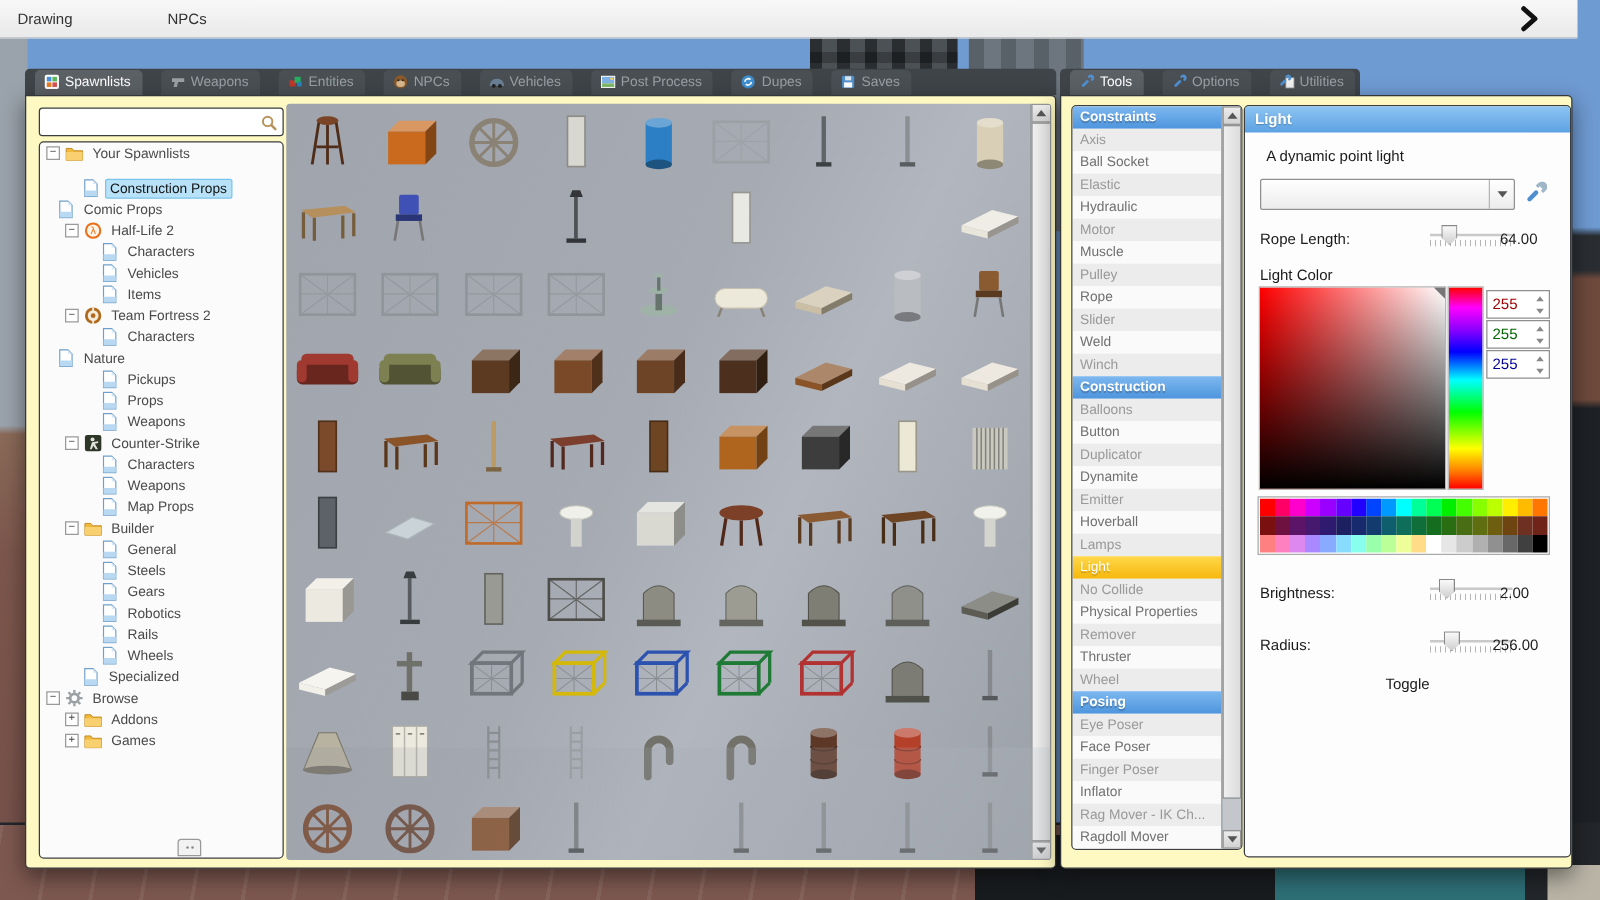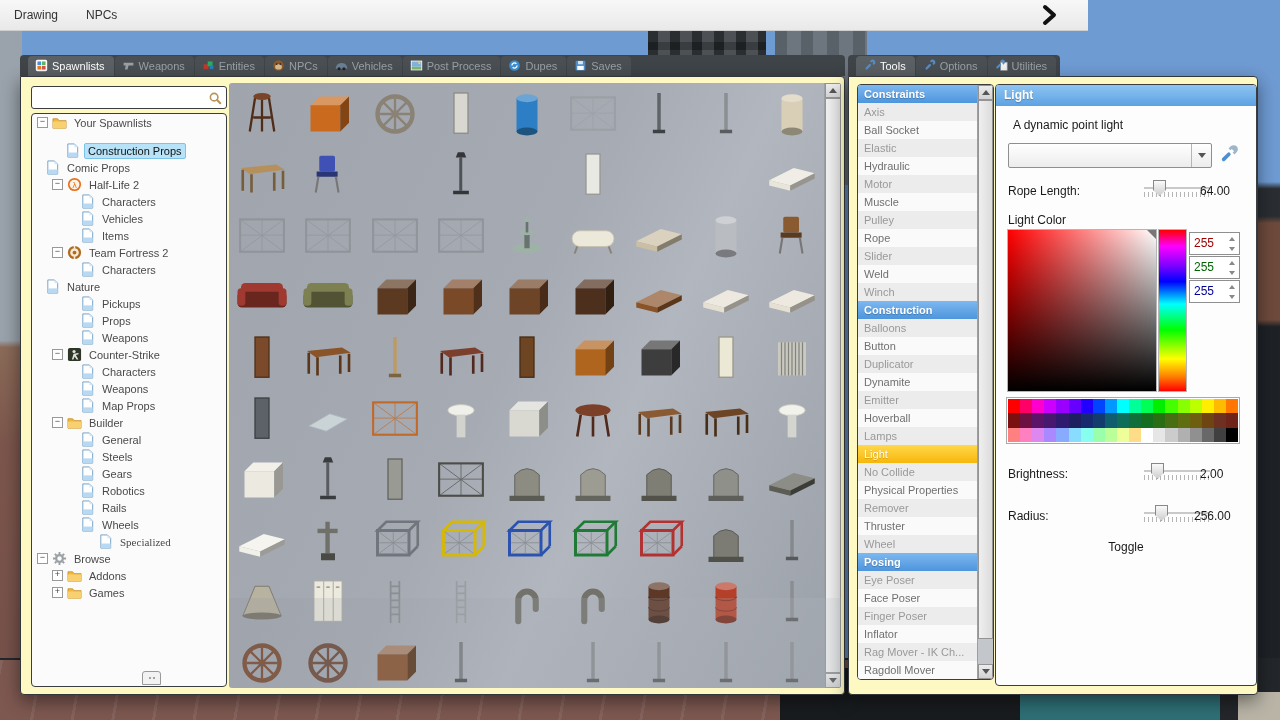--- a/index.html
+++ b/index.html
@@ -1,28 +1,28 @@
 <!DOCTYPE html>
 <html><head>
 <meta charset="utf-8">
 <style>
   html,body{margin:0;padding:0;width:1280px;height:720px;overflow:hidden;
     font-family:"Liberation Sans",sans-serif;background:#6f9bd3;position:relative;}
   
   #backdrop{position:absolute;inset:0;}
   .bd{position:absolute;}
   
-  #menubar{position:absolute;left:0;top:0;width:1088px;height:30px;
+  #menubar{position:absolute;left:0;top:0;width:1262px;height:30px;
     background:linear-gradient(#f8f8f8,#e9e9e9);border-bottom:1px solid #cfcfcf;
-    display:flex;align-items:center;z-index:50;}
+    display:flex;align-items:center;z-index:50;gap:48px;}
   .menu-item{font-size:12px;color:#333;padding:0 14px;height:100%;display:flex;align-items:center;cursor:default;}
   #menu-arrow{position:absolute;right:30px;top:4px;}
   
   .gwin{position:absolute;z-index:10;}
-  .tabstrip{display:flex;align-items:flex-end;height:21px;padding-left:8px;gap:1px;
+  .tabstrip{display:flex;align-items:flex-end;height:21px;padding-left:8px;gap:15px;
     background:#3f4448;border-radius:4px 4px 0 0;}
   .tabstrip.fit{display:inline-flex;width:auto;padding-right:4px;}
   .tab{display:flex;align-items:center;gap:4px;font-size:11px;padding:3px 9px 4px 7px;
     border-radius:4px 4px 0 0;background:#4a4f53;color:#99a0a5;white-space:nowrap;cursor:pointer;}
   .tab.active{background:#5b6064;color:#fff;}
   .tabicon{display:inline-flex;width:13px;height:13px;}
   .winbody{position:absolute;left:0;right:0;top:21px;bottom:0;background:#fef9c3;
     border:1px solid #33373a;border-radius:0 4px 4px 4px;box-shadow:0 6px 18px rgba(0,0,0,.45);}
   
   #spawn-window{left:20px;top:55px;width:825px;height:640px;}
@@ -485,21 +485,21 @@
             <span style="width:13px;flex:none;"></span>
             <span class="ticon">
               <svg width="15" height="15" viewBox="0 0 16 16">
                 <path d="M3 1 h7 l3.5 3.5 V15 H3 z" fill="#fff" stroke="#6f9fc8" stroke-width="1"></path>
                 <path d="M3 10 h10.5 V15 H3 z" fill="#b9d9f2"></path>
                 <path d="M10 1 l3.5 3.5 H10 z" fill="#d7e8f6"></path>
               </svg>
             </span>
             <span class="tlabel">Wheels</span>
           </div>
-          <div class="tree-row" style="padding-left: 53px; font-family: Liberation Serif, serif;">
+          <div class="tree-row" style="padding-left: 20px;">
             <span style="width:13px;flex:none;"></span>
             <span class="ticon">
               <svg width="15" height="15" viewBox="0 0 16 16">
                 <path d="M3 1 h7 l3.5 3.5 V15 H3 z" fill="#fff" stroke="#6f9fc8" stroke-width="1"></path>
                 <path d="M3 10 h10.5 V15 H3 z" fill="#b9d9f2"></path>
                 <path d="M10 1 l3.5 3.5 H10 z" fill="#d7e8f6"></path>
               </svg>
             </span>
             <span class="tlabel">Specialized</span>
           </div>

